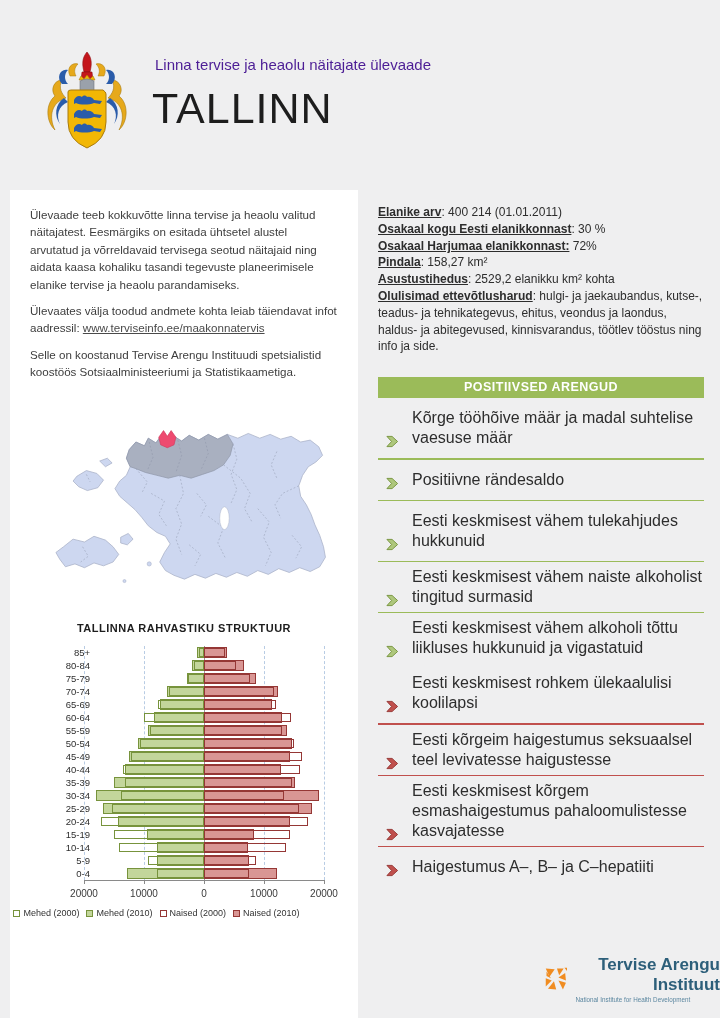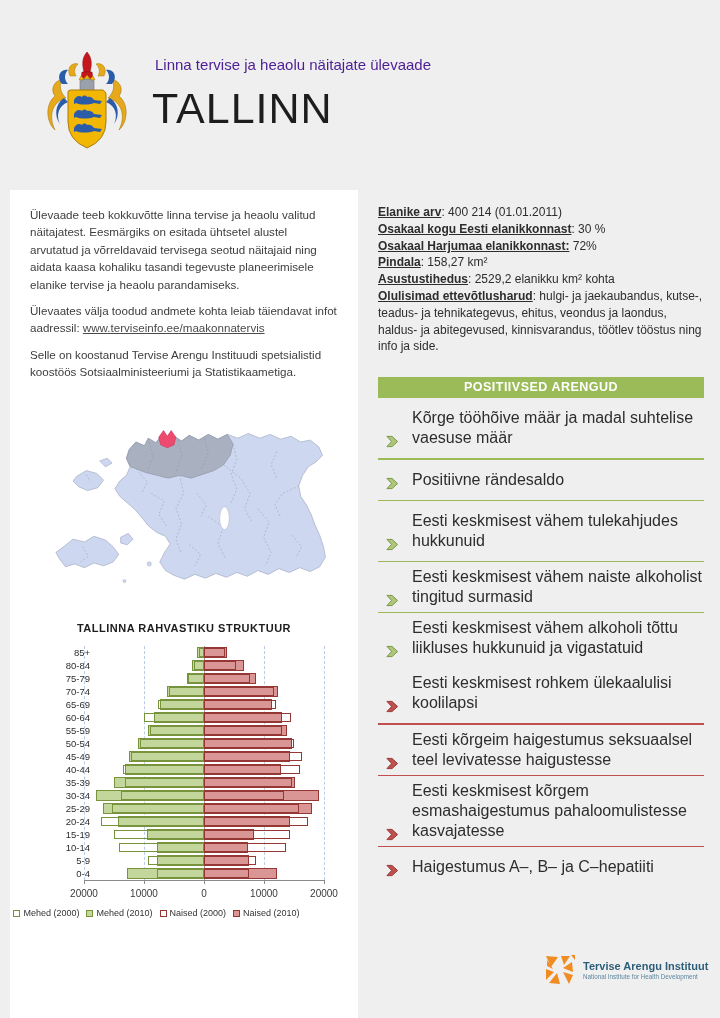--- a/index.html
+++ b/index.html
@@ -52,21 +52,21 @@
   .li.tight{padding-top:5px;padding-bottom:5px;}
   .chev{flex:0 0 13px;display:flex;}
   .green-li .chev path{fill:#aec77c;stroke:#76933c;}
   .red-li  .chev path{fill:#c0504d;stroke:#943634;}
   .sep{height:0;border-top:1px solid;}
   .green-sep{border-color:#9bbb59;}
   .red-sep{border-color:#c0504d;}
 
   
   .tai{position:absolute;left:545px;top:955px;display:flex;align-items:center;gap:8px;}
-  .tai-text .t1{font-size:11px;font-weight:bold;color:#2d5f7a;}
+  .tai-text .t1{font-size:17px;font-weight:bold;color:#2d5f7a;text-align:right;}
   .tai-text .t2{font-size:6.3px;color:#5c87a0;margin-top:1px;}
 </style>
 </head>
 <body>
 
 <div class="page">
 
   <div class="header">
     <svg class="coa" viewBox="0 0 82 112">
 

